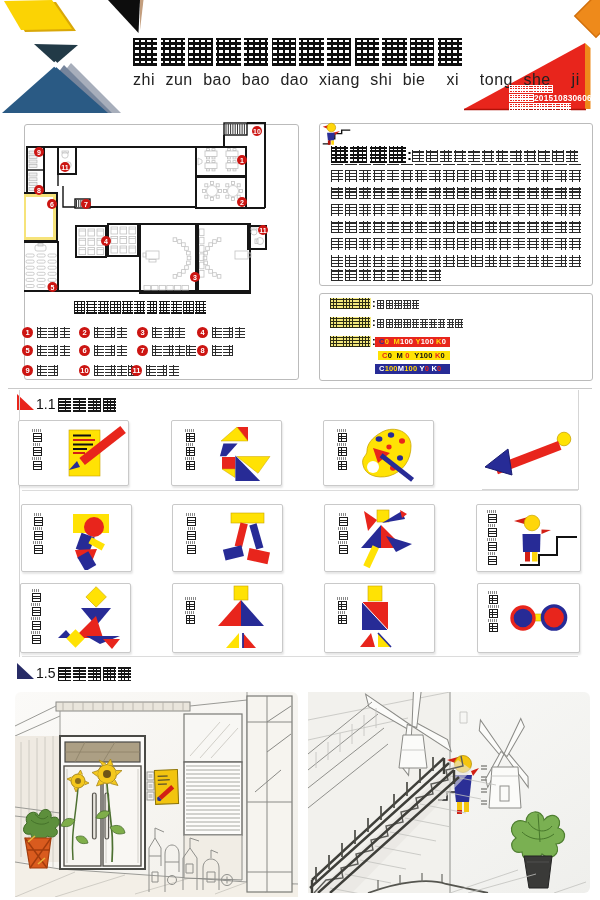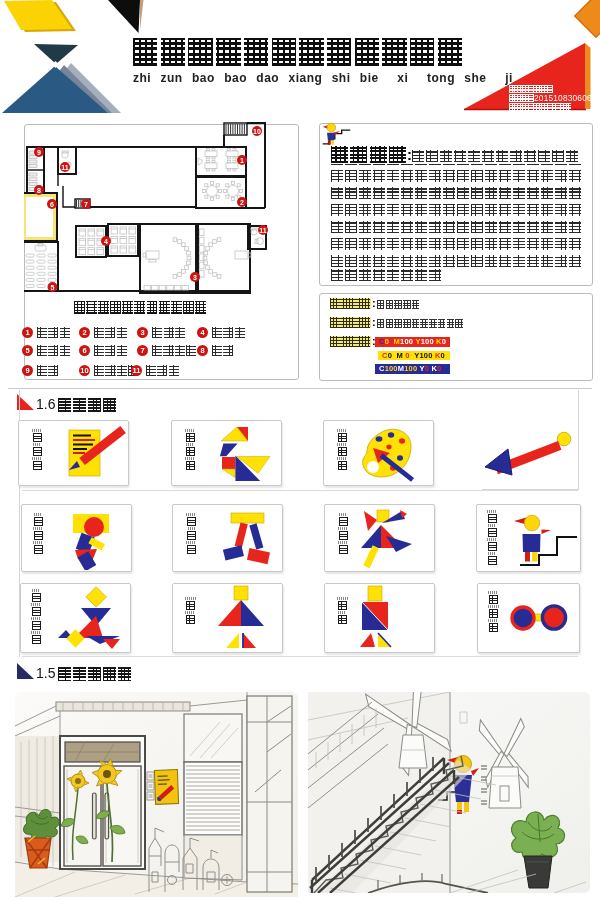--- a/index.html
+++ b/index.html
@@ -89,26 +89,26 @@
 
 <rect x="581" y="1" width="30" height="30" fill="#ee8a1b" stroke="#d2700d" stroke-width="1.5" transform="rotate(45 596 16)"></rect>
 
 <polygon points="585,43 590.5,48 590.5,109 585,109" fill="#ee8a1b"></polygon>
 <polygon points="464,109 585,43 585,109" fill="#e8251c"></polygon>
 <line x1="464" y1="109.5" x2="586" y2="109.5" stroke="#b01108" stroke-width="1.6"></line>
 </svg>
 
 <span class="zh t29" style="left:133px;top:38px;width:331px;height:28px"></span>
 
-<div class="ab" style="left:133px;top:71px;width:332px;font-size:12px;font-weight:bold;color:#222;letter-spacing:0.5px;word-spacing:5.5px;white-space:nowrap">zhi zun bao bao dao xiang shi bie &nbsp;xi &nbsp;tong she &nbsp;ji</div>
+<div class="ab" style="left:133px;top:71px;width:332px;font-size:16px;font-weight:normal;color:#222;letter-spacing:0.5px;word-spacing:5.5px;white-space:nowrap">zhi zun bao bao dao xiang shi bie &nbsp;xi &nbsp;tong she &nbsp;ji</div>
 
 <span class="zh t8w" style="left:509px;top:85px;width:44px;height:7.5px"></span>
 
 <span class="zh t8w" style="left:509px;top:94px;width:25px;height:7.5px"></span>
-<div class="ab" style="left:534px;top:93px;color:#fff;font-size:8.3px;font-weight:normal;letter-spacing:0.2px">201510830606</div>
+<div class="ab" style="left:534px;top:93px;color:#fff;font-size:8.3px;font-weight:bold;letter-spacing:0.2px">201510830606</div>
 
 <span class="zh t8w" style="left:509px;top:103px;width:62px;height:7.5px"></span>
 
 <div class="ab" style="left:24px;top:124px;width:273px;height:254px;border:1px solid #bbb;border-radius:3px"></div>
 <svg class="ab" style="left:24px;top:120px" width="274" height="178" viewBox="24 120 274 178">
 
 <path d="M27,147 H196" fill="none" stroke="#151515" stroke-width="2"></path>
 <path d="M247,123 H265 V208" fill="none" stroke="#151515" stroke-width="2"></path>
 <path d="M22,291 H250" fill="none" stroke="#151515" stroke-width="2"></path>
 
@@ -401,21 +401,21 @@
 <div class="ab" style="left:378px;top:350.5px;width:68px;height:9.5px;background:#ffe204;font-size:7.5px;font-weight:bold;line-height:9.5px;white-space:nowrap;padding-left:4px;letter-spacing:0.2px"><span style="color:#e8251c">C</span><span style="color:#111">0&nbsp; M</span><span style="color:#e8251c">&nbsp;0&nbsp;</span><span style="color:#111">&nbsp;Y</span><span style="color:#111">100</span><span style="color:#e8251c">&nbsp;K</span><span style="color:#111">0</span></div>
 
 <div class="ab" style="left:375px;top:364px;width:71px;height:9.5px;background:#272b96;font-size:7.5px;font-weight:bold;line-height:9.5px;white-space:nowrap;padding-left:4px;letter-spacing:0.2px"><span style="color:#fff">C</span><span style="color:#ffd60a">100</span><span style="color:#fff">M</span><span style="color:#ffd60a">100</span><span style="color:#fff">&nbsp;Y</span><span style="color:#e8251c">0</span><span style="color:#fff">&nbsp;K</span><span style="color:#e8251c">0</span></div>
 
 <div class="ab" style="left:8px;top:388px;width:584px;height:0;border-top:1px solid #c9c9c9"></div>
 
 <svg class="ab" style="left:17px;top:394px" width="20" height="18" viewBox="0 0 20 18">
     <polygon points="0,0 17,16 0,16" fill="#e8251c"></polygon>
   </svg>
 
-<div class="ab" style="left:36px;top:396px;font-size:14px;color:#111;font-weight:500">1.6</div>
+<div class="ab" style="left:36px;top:396px;font-size:14px;color:#111;font-weight:500">1.1</div>
 <span class="zh t14" style="left:58px;top:398px;width:59px;height:13.5px"></span>
 
 <div class="ab" style="left:19px;top:390px;width:0;height:267px;border-left:1px solid #d5d5d5"></div>
 
 <div class="ab" style="left:482px;top:390px;width:96px;height:99px;border-right:1px solid #d5d5d5;border-bottom:1px solid #d5d5d5"></div>
 <div class="ab" style="left:22px;top:490px;width:556px;height:0;border-top:1px solid #dcdcdc"></div>
 
 <div class="card" style="left:18px;top:420px;width:109px;height:64px"></div>
 <div class="vcol" style="left:31px;top:428px;width:12px">
     <div class="py" style="width:10px"></div>

